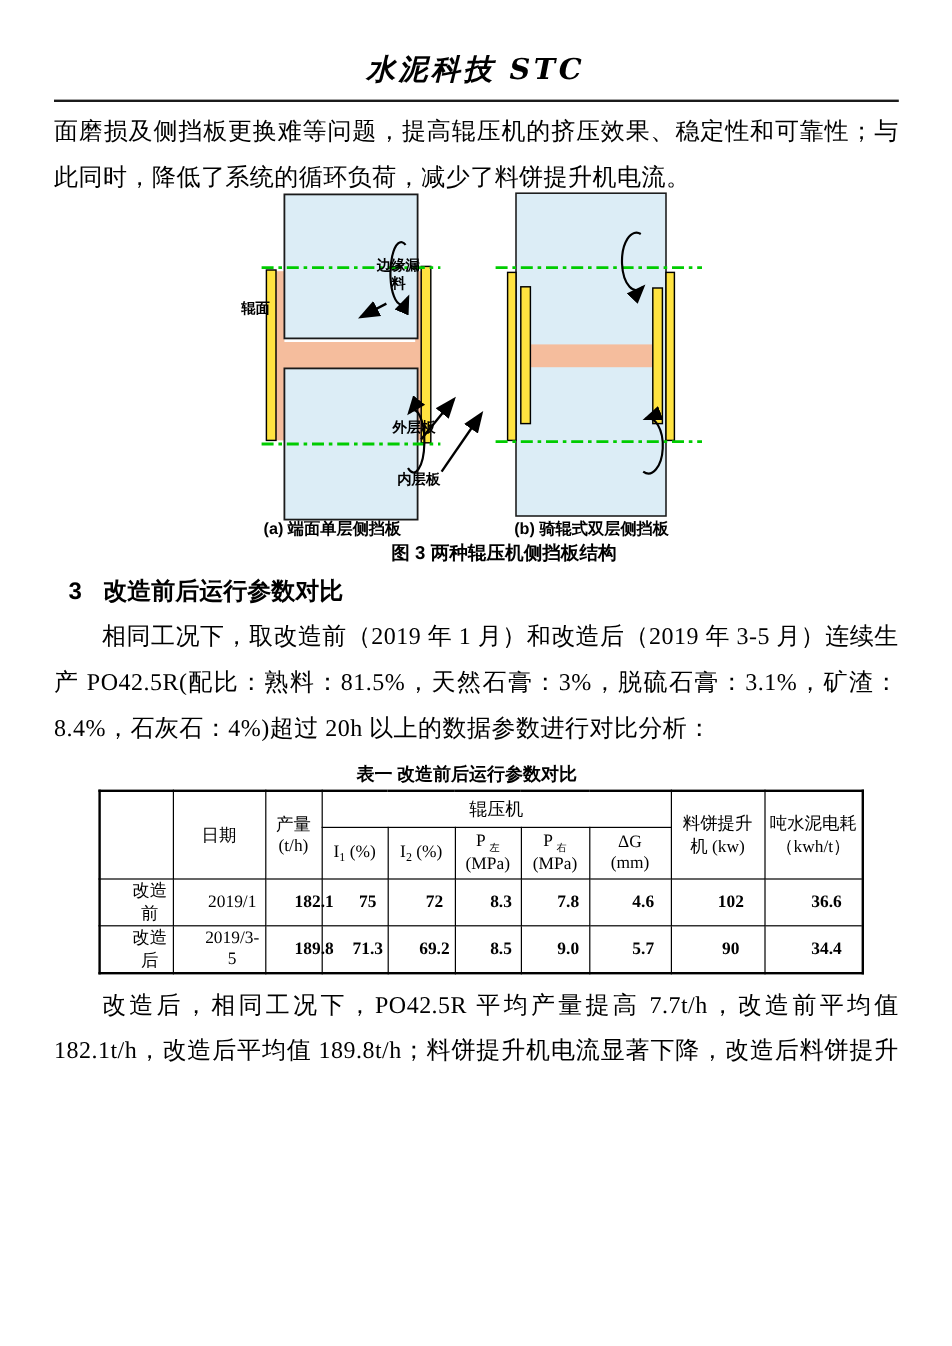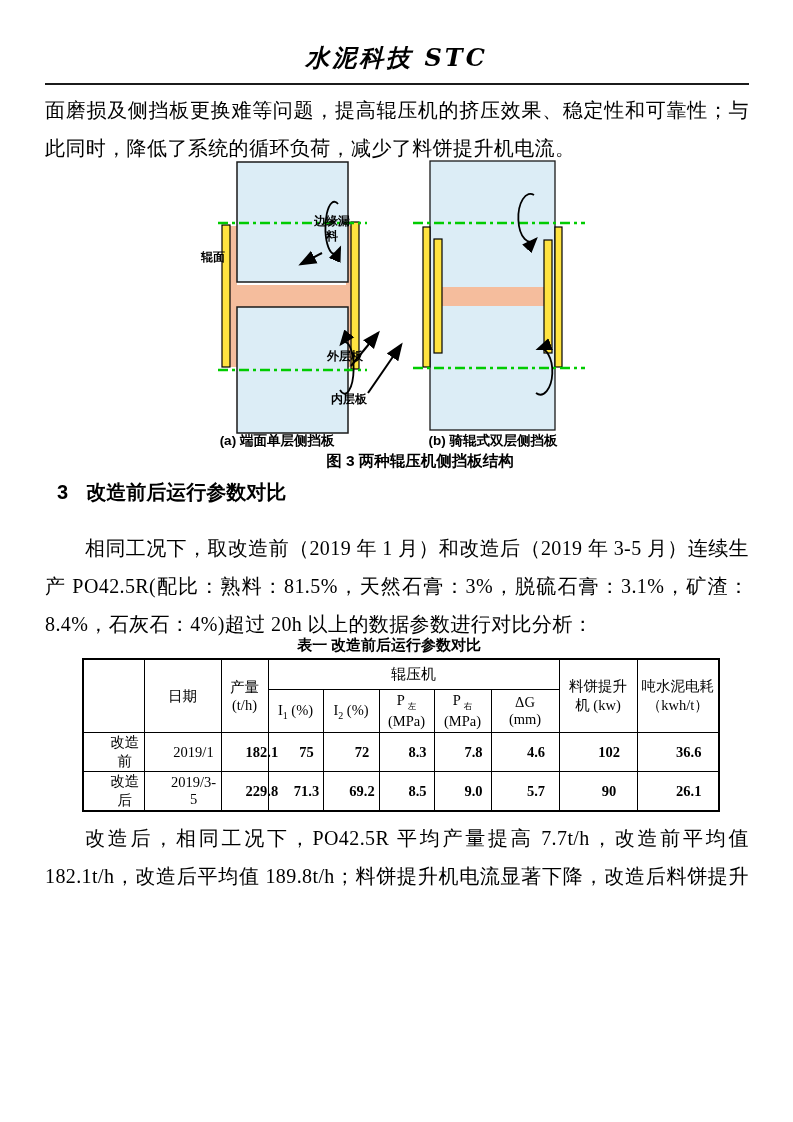--- a/index.html
+++ b/index.html
@@ -11,21 +11,21 @@
     position:absolute;top:42px;left:0;width:793px;text-align:center;
     font-family:"DejaVu Serif","Liberation Serif",serif;
     font-size:24px;font-weight:bold;font-style:italic;letter-spacing:3px;
   }
   .header-rule{position:absolute;top:83px;left:45px;width:704px;height:2px;background:#1b1b1b;}
   .body-p{
     position:absolute;left:45px;width:704px;margin:0;
     font-size:20px;line-height:38px;text-align:justify;letter-spacing:0.4px;
   }
   .p1{top:91px;}
-  .p2{top:529px;}
+  .p2{top:512px;}
   .p3{top:820px;line-height:37.5px;}
   .indent{text-indent:2em;}
   .figure-canvas{position:absolute;top:158px;left:185px;width:420px;height:278px;}
   .cap-a,.cap-b{
     position:absolute;top:432px;width:190px;text-align:center;
     font-family:"Liberation Sans","DejaVu Sans",sans-serif;font-size:13.5px;font-weight:bold;
   }
   .cap-a{left:182px;}
   .cap-b{left:398px;text-align:center;}
   .fig-caption{
@@ -202,28 +202,28 @@
         <td class="t-val">72</td>
         <td class="t-val">8.3</td>
         <td class="t-val">7.8</td>
         <td class="t-val">4.6</td>
         <td class="t-val">102</td>
         <td class="t-val">36.6</td>
       </tr>
       <tr class="datarow">
         <td>改造后</td>
         <td>2019/3-5</td>
-        <td class="t-val">229.8</td>
+        <td class="t-val">189.8</td>
         <td class="t-val">71.3</td>
         <td class="t-val">69.2</td>
         <td class="t-val">8.5</td>
         <td class="t-val">9.0</td>
         <td class="t-val">5.7</td>
         <td class="t-val">90</td>
-        <td class="t-val">26.1</td>
+        <td class="t-val">34.4</td>
       </tr>
     </tbody>
   </table>
 
   <p class="body-p p3 indent">改造后，相同工况下，PO42.5R 平均产量提高 7.7t/h，改造前平均值 182.1t/h，改造后平均值 189.8t/h；料饼提升机电流显著下降，改造后料饼提升机单边电机功率平均值为 90kw，改造前平均值为 102kw；辊压机电机电流下降 5%，基本维持在额定电流的 70%左右，并且电流波动范围变小（如下图 4 所示），活动辊和固定辊电流从未超过额定电流的 90%；综合系统来看，吨水泥电耗下降 2.2kwh/t。</p>
 
   <svg class="footer-line" width="704" height="8" viewBox="0 0 704 8" xmlns="http://www.w3.org/2000/svg">
     <rect x="0" y="2.9" width="704" height="1.2" fill="#111"></rect>
     <path fill="#111" d="
       M20,3.5 Q85,1.6 150,3.5 Q85,5.4 20,3.5 Z

